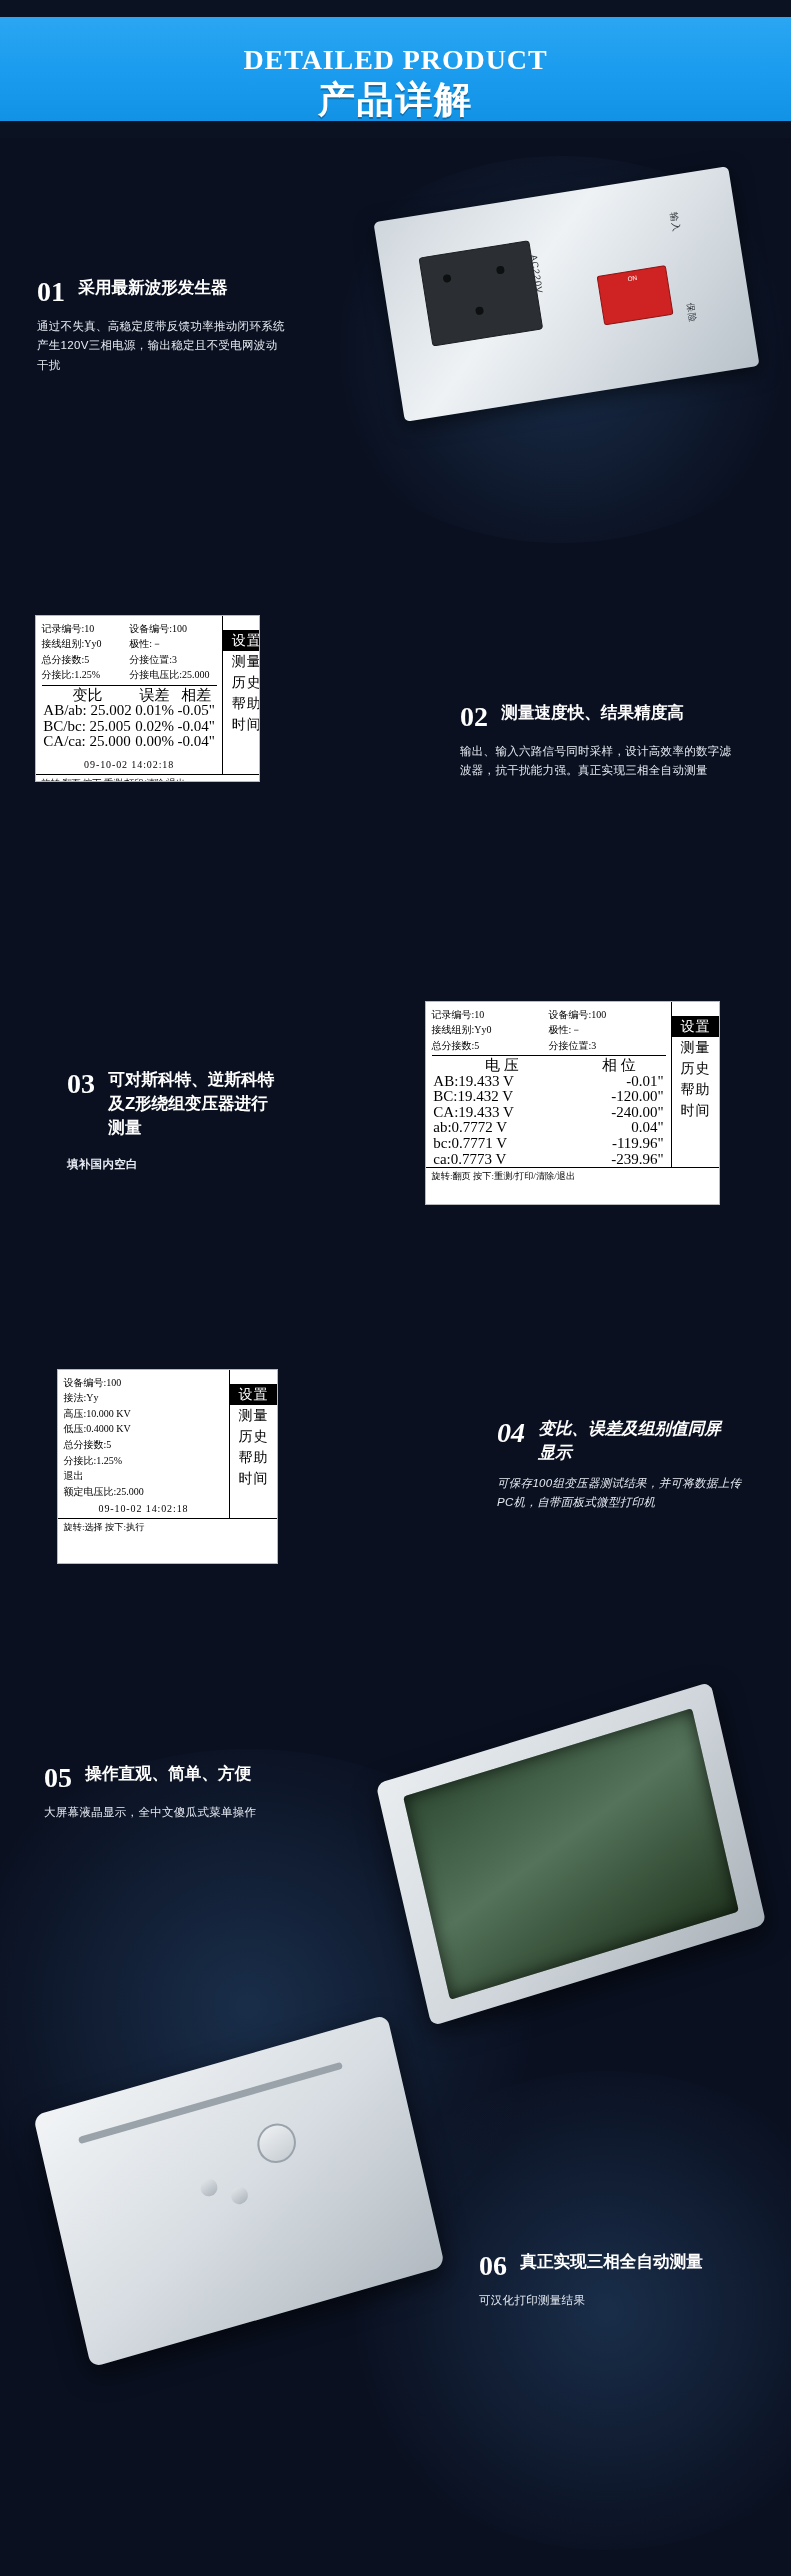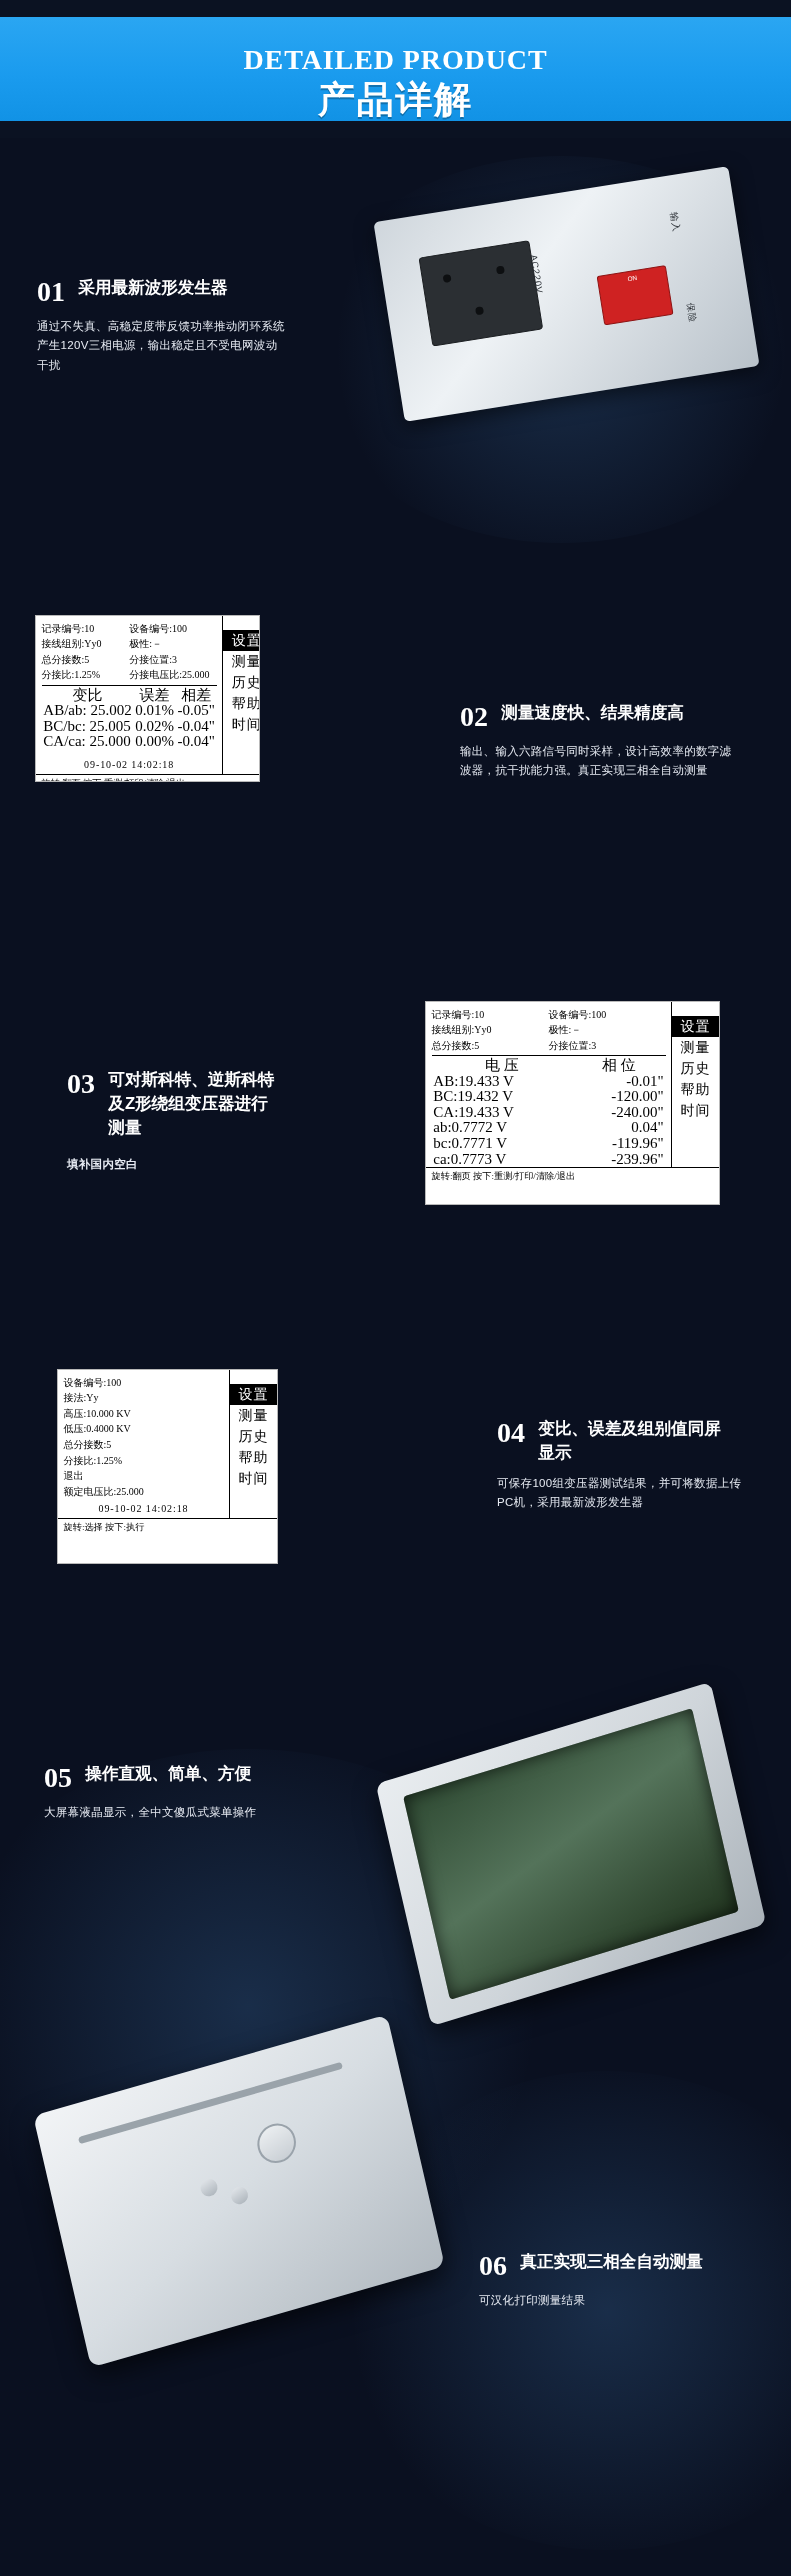--- a/index.html
+++ b/index.html
@@ -452,26 +452,26 @@
         <div class="sel">设置</div>
         <div>测量</div>
         <div>历史</div>
         <div>帮助</div>
         <div>时间</div>
       </div>
     </div>
     <div class="foot">旋转:选择    按下:执行</div>
   </div>
 
-  <div class="blk" style="left:497px;top:1417px;width:248px;">
+  <div class="blk" style="left:497px;top:1417px;width:248px;font-style:italic;">
     <div>
       <span class="num">04</span>
       <span class="headline" style="width:184px;">变比、误差及组别值同屏显示</span>
     </div>
-    <div class="body">可保存100组变压器测试结果，并可将数据上传PC机，采用最新波形发生器</div>
+    <div class="body">可保存100组变压器测试结果，并可将数据上传PC机，自带面板式微型打印机</div>
   </div>
 
   <div class="blk" style="left:44px;top:1762px;width:239px;">
     <div>
       <span class="num">05</span>
       <span class="headline" style="width:184px;">操作直观、简单、方便</span>
     </div>
     <div class="body">大屏幕液晶显示，全中文傻瓜式菜单操作</div>
   </div>
 

